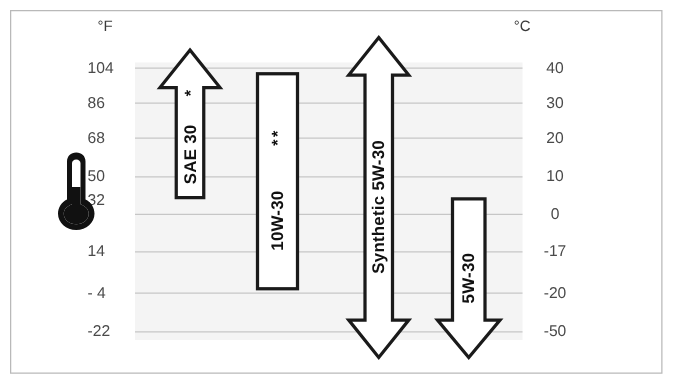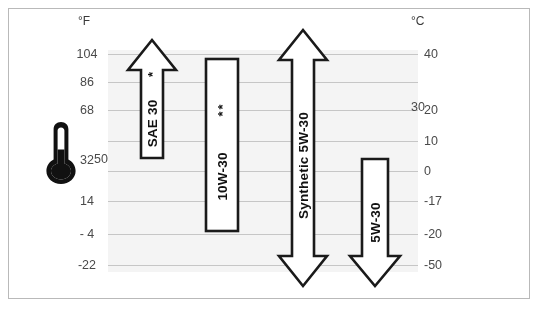--- a/index.html
+++ b/index.html
@@ -50,22 +50,22 @@
     font-weight: 400;
     white-space: nowrap;
   }
   .tick-label {
     position: absolute;
     font-size: 12.5px;
     color: #4a4a4a;
     white-space: nowrap;
     line-height: 1;
   }
-  .tick-f { text-align: center; width: 34px; }
-  .tick-c { text-align: left;  width: 40px; }
+  .tick-f { text-align: left; width: 34px; }
+  .tick-c { text-align: center;  width: 40px; }
 
   
   .thermo {
     position: absolute;
     left: 44px;
     top: 118px;
   }
 
   
   .band {
@@ -112,28 +112,28 @@
   <div class="gridline" style="top:201px;"></div>
   <div class="gridline" style="top:234px;"></div>
   <div class="gridline" style="top:265px;"></div>
 
   <div class="axis-unit" style="left:78px; top:14px;">°F</div>
   <div class="axis-unit" style="left:411px; top:14px;">°C</div>
 
   <div class="tick-label tick-f" style="left:70px; top:48px;">104</div>
   <div class="tick-label tick-f" style="left:70px; top:76px;">86</div>
   <div class="tick-label tick-f" style="left:70px; top:104px;">68</div>
-  <div class="tick-label tick-f" style="left:70px; top:153px;padding-left:14px;">50</div>
+  <div class="tick-label tick-f" style="left:70px; top:135px;">50</div>
   <div class="tick-label tick-f" style="left:70px; top:154px;">32</div>
   <div class="tick-label tick-f" style="left:70px; top:195px;">14</div>
   <div class="tick-label tick-f" style="left:70px; top:228px;">- 4</div>
   <div class="tick-label tick-f" style="left:70px; top:259px;">-22</div>
 
   <div class="tick-label tick-c" style="left:424px; top:48px;">40</div>
-  <div class="tick-label tick-c" style="left:411px; top:76px;margin-top:25px;">30</div>
+  <div class="tick-label tick-c" style="left:424px; top:76px;">30</div>
   <div class="tick-label tick-c" style="left:424px; top:104px;">20</div>
   <div class="tick-label tick-c" style="left:424px; top:135px;">10</div>
   <div class="tick-label tick-c" style="left:424px; top:165px;">0</div>
   <div class="tick-label tick-c" style="left:424px; top:195px;">-17</div>
   <div class="tick-label tick-c" style="left:424px; top:228px;">-20</div>
   <div class="tick-label tick-c" style="left:424px; top:259px;">-50</div>
 
   <div class="thermo">
     <svg width="34" height="68" viewBox="0 0 34 68">
       <path d="M17 4

